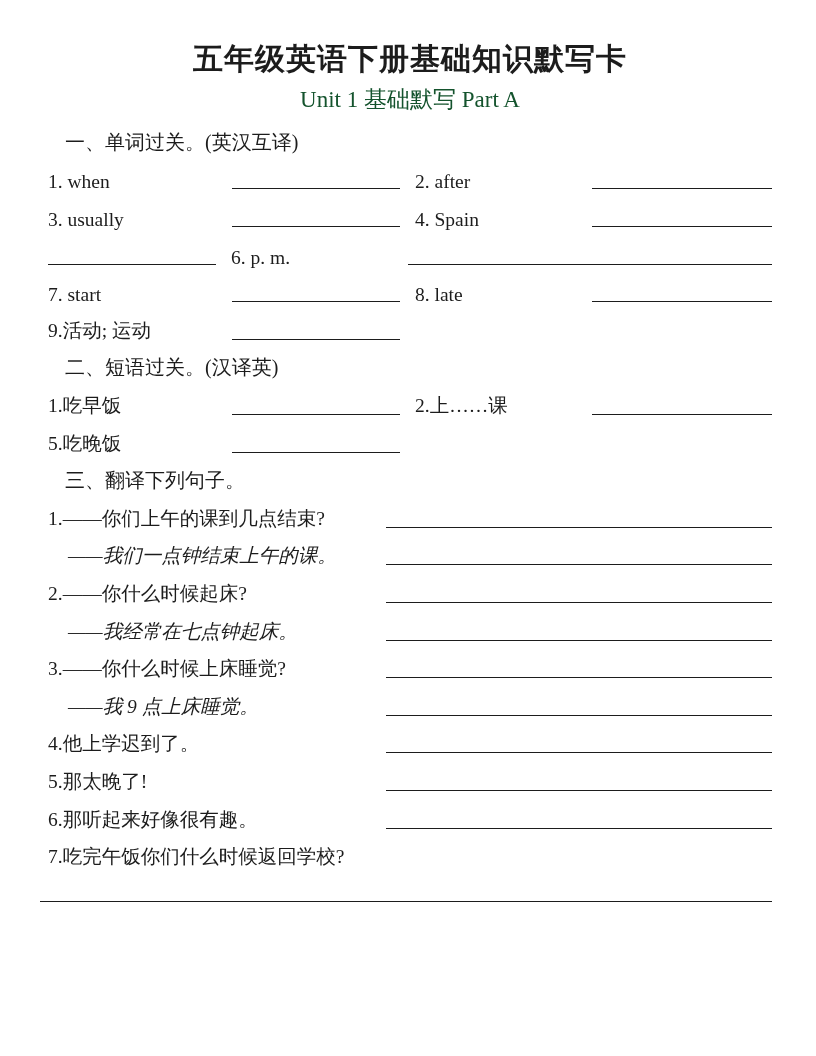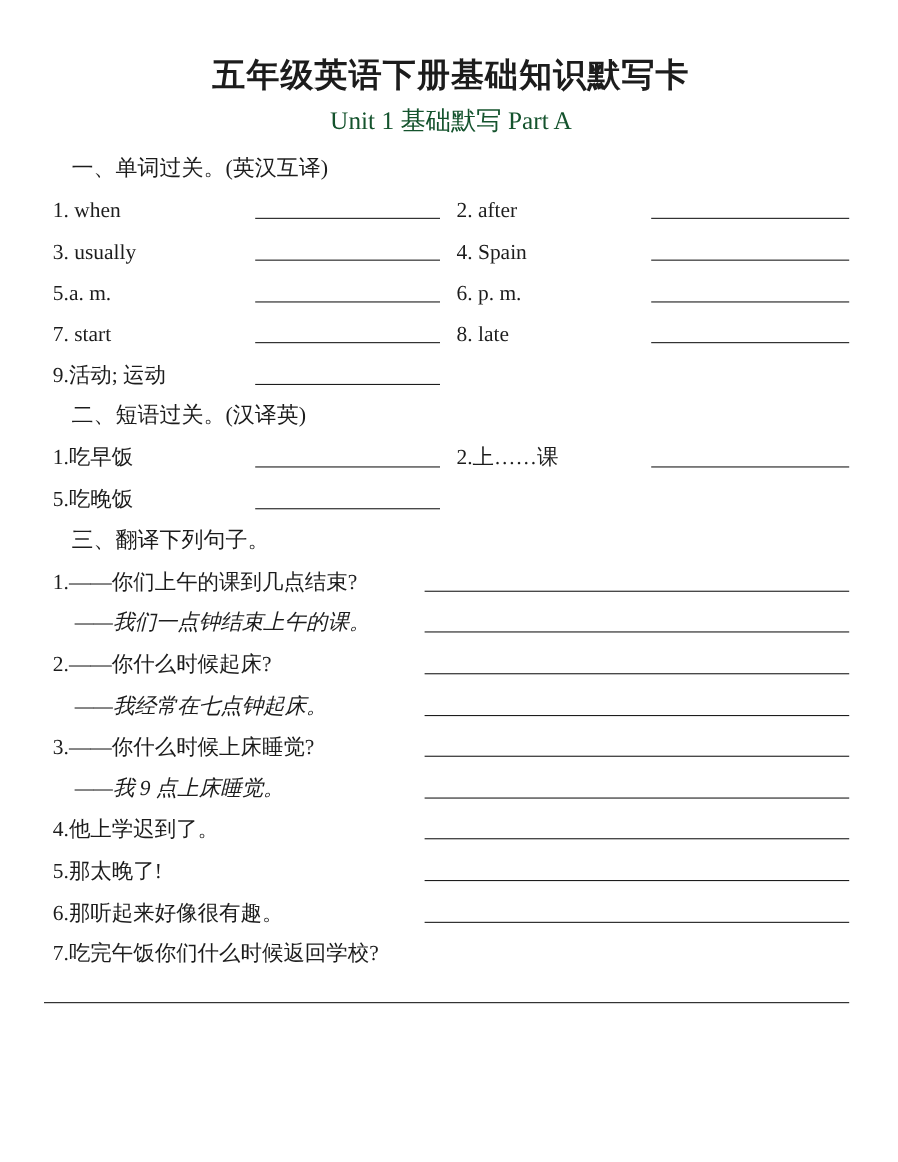--- a/index.html
+++ b/index.html
@@ -4,21 +4,21 @@
 <style>
   html, body { margin: 0; padding: 0; background: #ffffff; }
   .page {
     width: 816px; height: 1056px; background: #ffffff;
     box-sizing: border-box; padding: 36px 44px 0 48px;
     font-family: "Liberation Serif", "DejaVu Serif", serif;
     color: #1c1c1c; overflow: hidden;
   }
   .title {
     text-align: center; font-size: 30px; font-weight: 700;
-    letter-spacing: 1px; margin-top: 16px; line-height: 1.1;
+    letter-spacing: 1px; margin-top: 6px; line-height: 1.1;
   }
   .subtitle {
     text-align: center; font-size: 23px; font-weight: 400;
     margin-top: 12px; line-height: 1.1;
   }
   .content { margin-top: 11px; }
   .row { display: flex; align-items: flex-end; height: 37.6px; font-size: 19.5px; }
   .hrow { font-size: 20px; margin-left: 17px; }
   .lbl { padding-bottom: 5px; white-space: nowrap; overflow: hidden; }
   .blank { border-bottom: 1.6px solid #1d1d1d; margin-bottom: 9px; height: 2px; }
@@ -53,21 +53,20 @@
       <span class="lbl c2">2. after</span>
       <span class="blank b2"></span>
     </div>
     <div class="row">
       <span class="lbl c1">3. usually</span>
       <span class="blank b1"></span>
       <span class="lbl c2">4. Spain</span>
       <span class="blank b2"></span>
     </div>
     <div class="row">
-      <span class="lbl c1">5.a. m.</span>
       <span class="blank b1"></span>
       <span class="lbl c2">6. p. m.</span>
       <span class="blank b2"></span>
     </div>
     <div class="row">
       <span class="lbl c1">7. start</span>
       <span class="blank b1"></span>
       <span class="lbl c2">8. late</span>
       <span class="blank b2"></span>
     </div>

